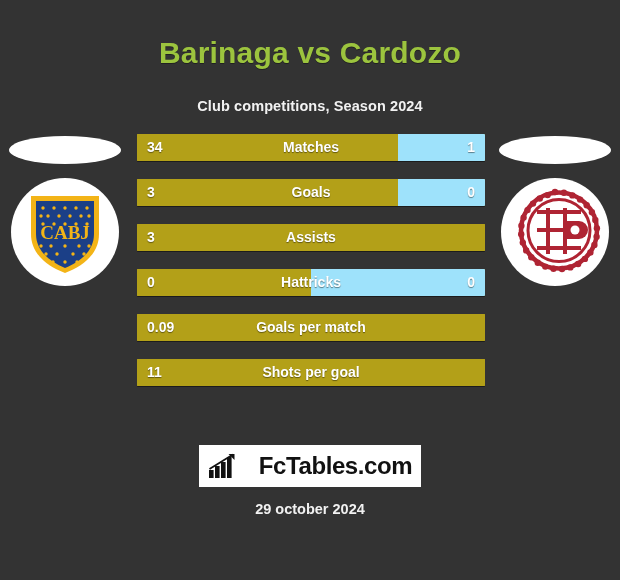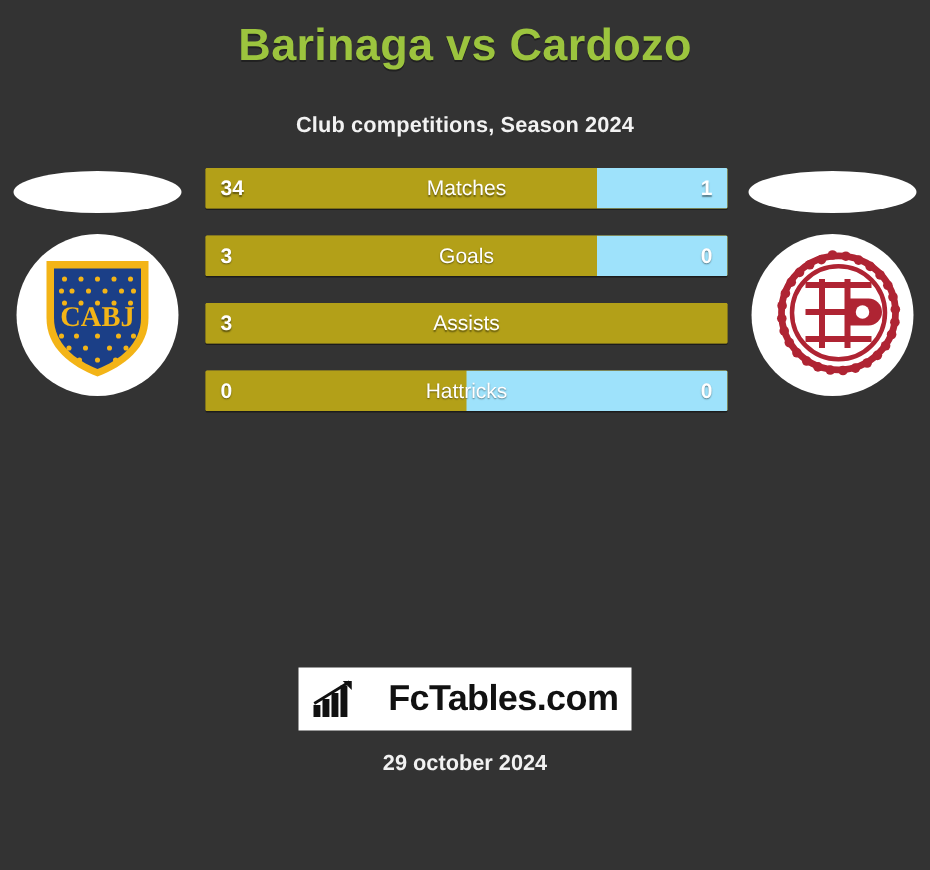--- a/index.html
+++ b/index.html
@@ -21,20 +21,21 @@
   
   .page-title {
     text-align: center;
     color: #9CC43E;
     font-size: 30px;
     font-weight: bold;
     letter-spacing: 0.2px;
     padding-top: 12px;
     line-height: 38px;
     text-shadow: 0 1px 0 rgba(0,0,0,.35);
+    margin-top: 22px;
   }
 
   .page-subtitle {
     text-align: center;
     color: #f2f2f2;
     font-size: 14.5px;
     font-weight: bold;
     margin-top: 26px;
     letter-spacing: .1px;
   }
@@ -129,21 +130,21 @@
   }
   .stat-row .val.home { left: 10px; }
   .stat-row .val.away { right: 10px; }
 
   .stat-row .lbl {
     position: absolute;
     left: 0; right: 0; top: 0;
     line-height: 27px;
     text-align: center;
     font-size: 14px;
-    font-weight: normal;
+    font-weight: bold;
     color: #ffffff;
     text-shadow: 0 1px 1px rgba(0,0,0,.45);
     z-index: 3;
   }
 
   
   .brand-badge {
     position: absolute;
     left: 50%;
     transform: translateX(-50%);
@@ -305,21 +306,33 @@
     </div>
 
     <div class="stat-row">
       <div class="stat-fill-home" style="width:50%"></div>
       <div class="stat-fill-away" style="width:50%"></div>
       <span class="val home">0</span>
       <span class="lbl">Hattricks</span>
       <span class="val away">0</span>
     </div>
 
-
+    <div class="stat-row">
+      <div class="stat-fill-home" style="width:100%"></div>
+      <span class="val home">0.09</span>
+      <span class="lbl">Goals per match</span>
+      <span class="val away"></span>
+    </div>
+
+    <div class="stat-row">
+      <div class="stat-fill-home" style="width:100%"></div>
+      <span class="val home">11</span>
+      <span class="lbl">Shots per goal</span>
+      <span class="val away"></span>
+    </div>
 
 
   </div>
 </div>
 
 <div class="brand-badge">
   <svg class="brand-icon" width="30" height="26" viewBox="0 0 30 26">
     <rect x="1" y="17" width="4.6" height="8" fill="#111"></rect>
     <rect x="7" y="13" width="4.6" height="12" fill="#111"></rect>
     <rect x="13" y="9" width="4.6" height="16" fill="#111"></rect>

